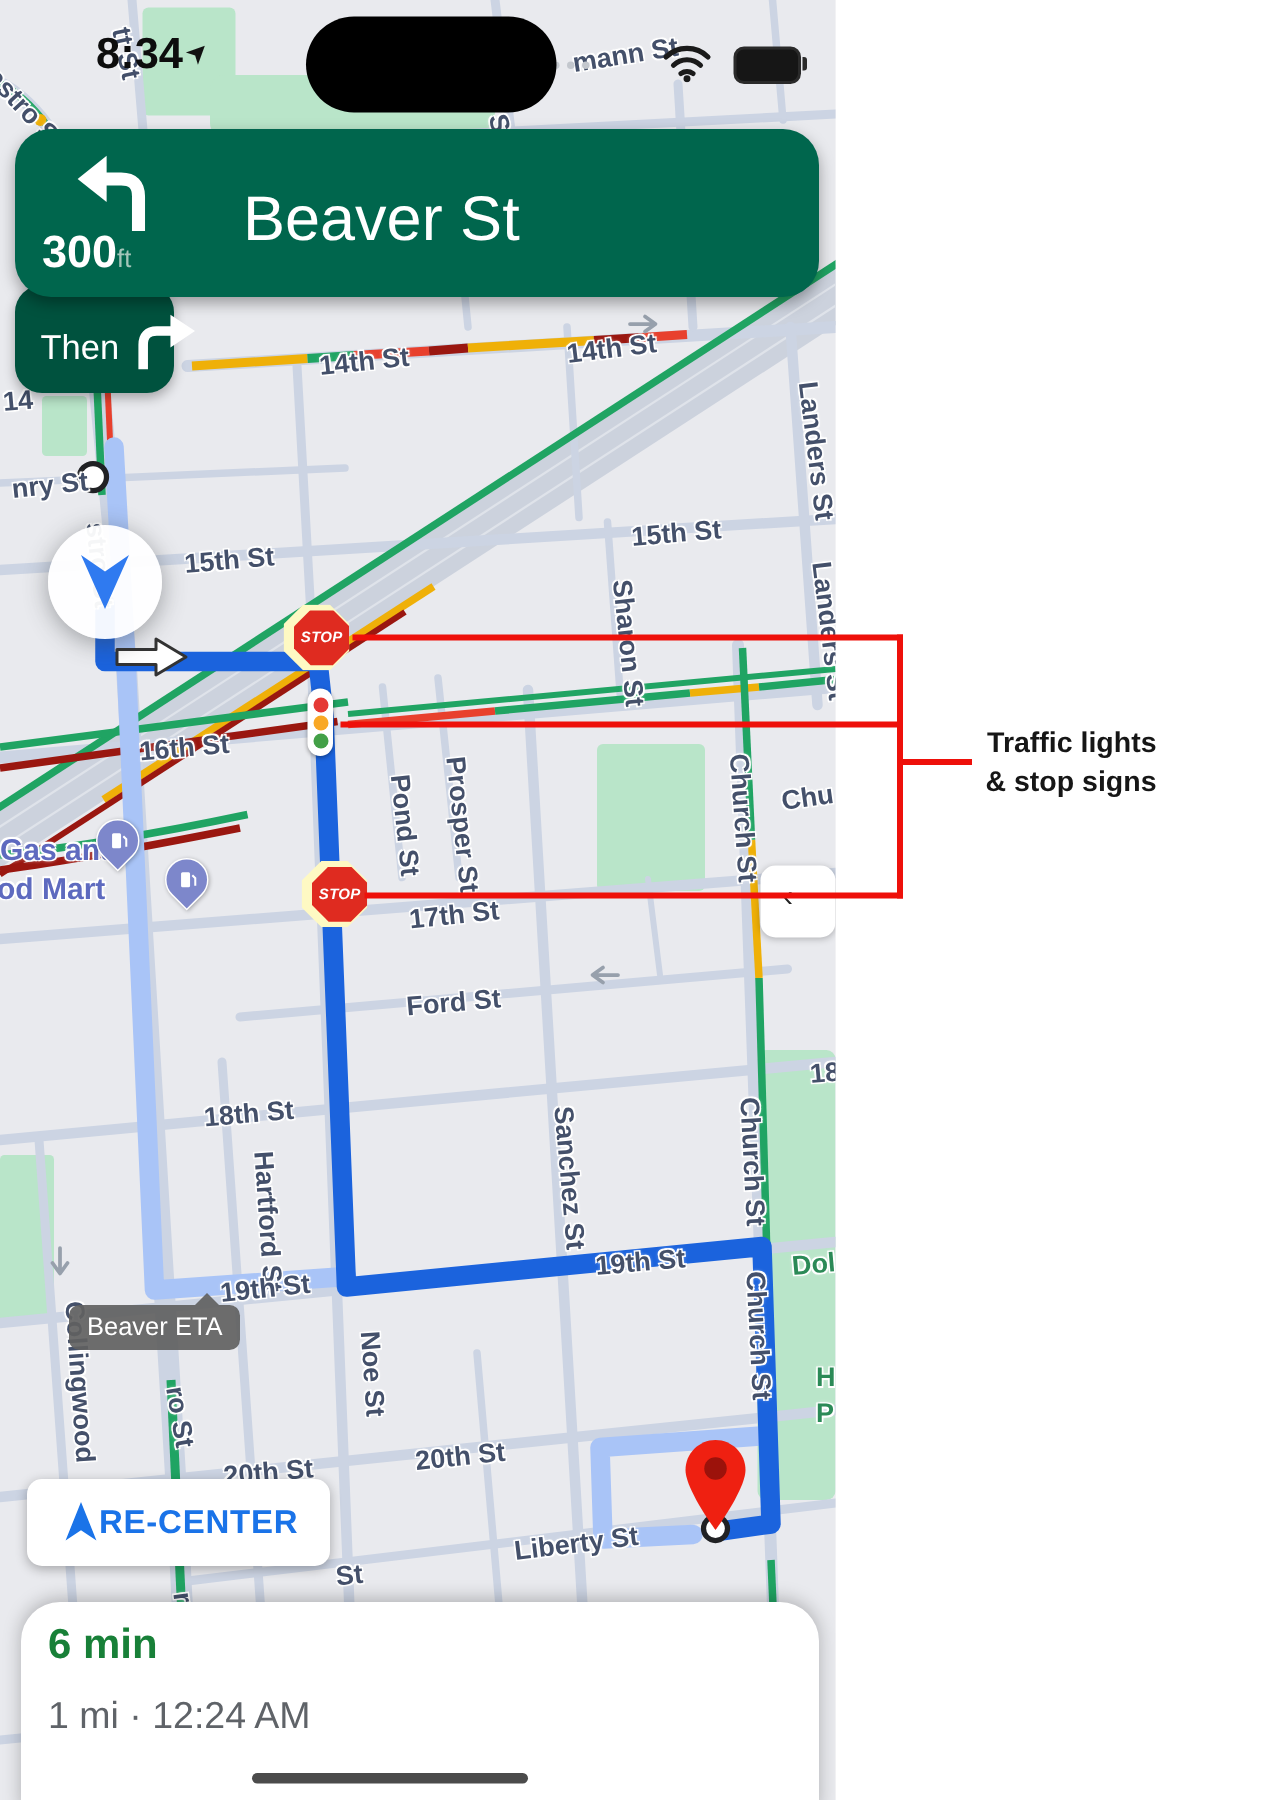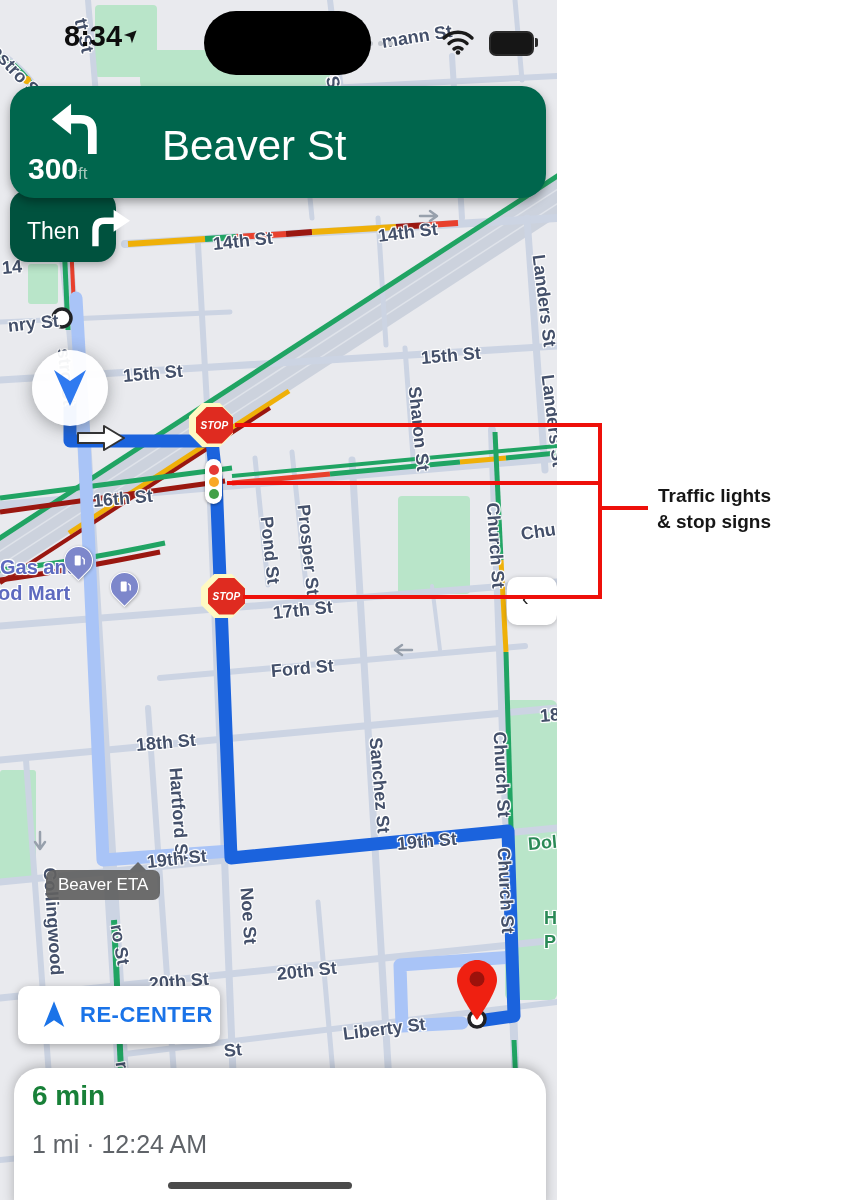--- a/index.html
+++ b/index.html
@@ -61,21 +61,21 @@
           display:flex;align-items:center;justify-content:center;}
   .gaspin svg{transform:rotate(45deg);}
   .chevpanel{position:absolute;left:507px;top:577px;width:50px;height:48px;background:#fff;border-radius:10px;
              z-index:20;box-shadow:0 1px 5px rgba(0,0,0,.25);color:#222;font-size:20px;}
   .chevpanel span{position:absolute;left:15px;top:10px;}
   .eta-tip{position:absolute;left:46px;top:870px;z-index:22;background:rgba(97,97,97,.92);color:#fff;
            font-size:17px;padding:5px 12px;border-radius:7px;}
   .eta-tip:after{content:"";position:absolute;right:14px;top:-8px;border:8px solid transparent;
            border-bottom-color:rgba(97,97,97,.92);border-top:none;}
   .recenter{position:absolute;left:18px;top:986px;width:202px;height:58px;background:#fff;border-radius:10px;
-            z-index:25;box-shadow:0 2px 8px rgba(0,0,0,.3);display:flex;align-items:center;gap:14px;padding-left:24px;box-sizing:border-box;}
+            z-index:25;box-shadow:0 2px 8px rgba(0,0,0,.3);display:flex;align-items:center;padding-left:24px;box-sizing:border-box;}
   .recenter .rlabel{color:var(--recenter_blue);font-size:22px;font-weight:700;letter-spacing:.5px;}
   
   .sheet{position:absolute;left:14px;top:1068px;width:532px;height:140px;background:#fff;
          border-radius:26px 26px 0 0;z-index:35;box-shadow:0 -2px 12px rgba(0,0,0,.25);}
   .sheet .dur{position:absolute;left:18px;top:12px;font-size:28px;font-weight:700;color:var(--eta_green);}
   .sheet .det{position:absolute;left:18px;top:62px;font-size:25px;color:#5f6368;}
   .homebar{position:absolute;left:154px;top:114px;width:184px;height:7px;border-radius:4px;background:#4b4b4b;}
   
   .ann-line{position:absolute;background:var(--annotation_red);z-index:50;}
   .ann-text{position:absolute;z-index:50;color:#161616;font-size:19px;font-weight:700;line-height:26px;white-space:nowrap;text-align:right;}

